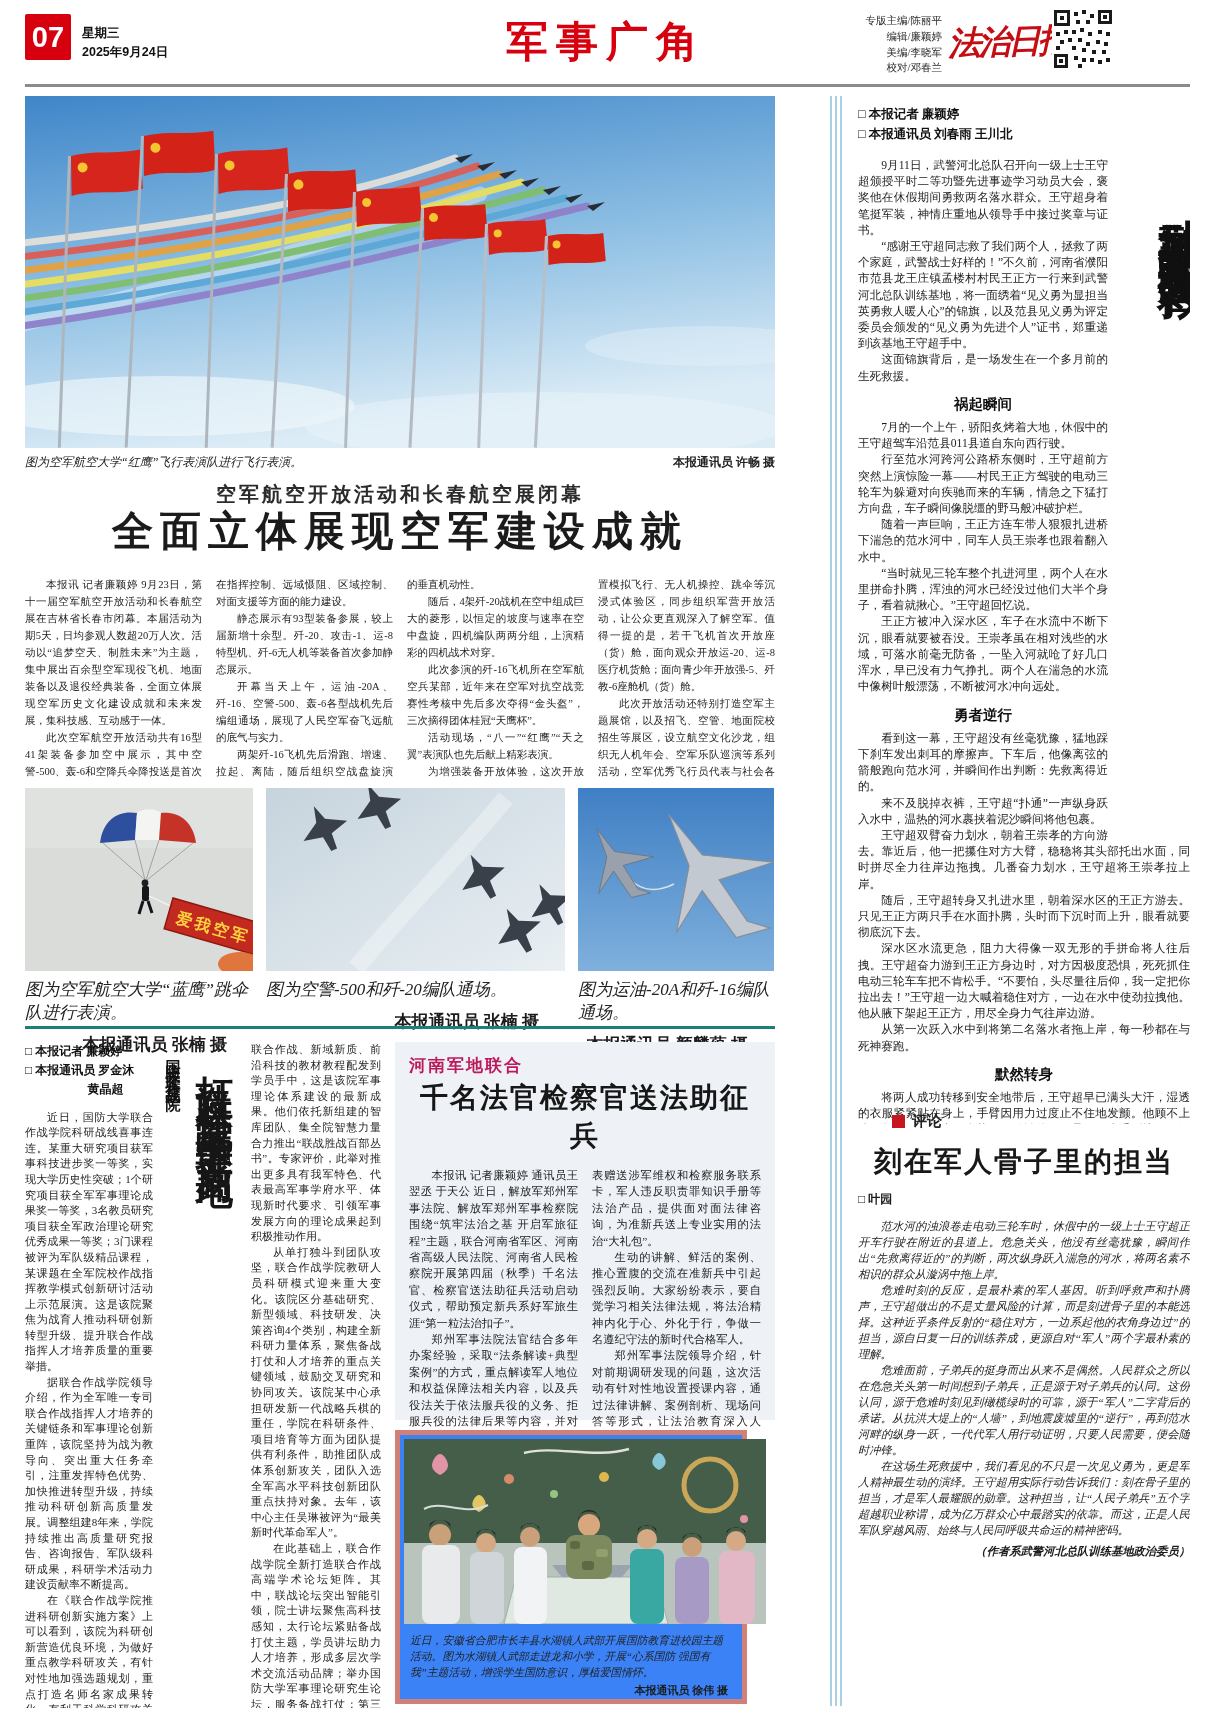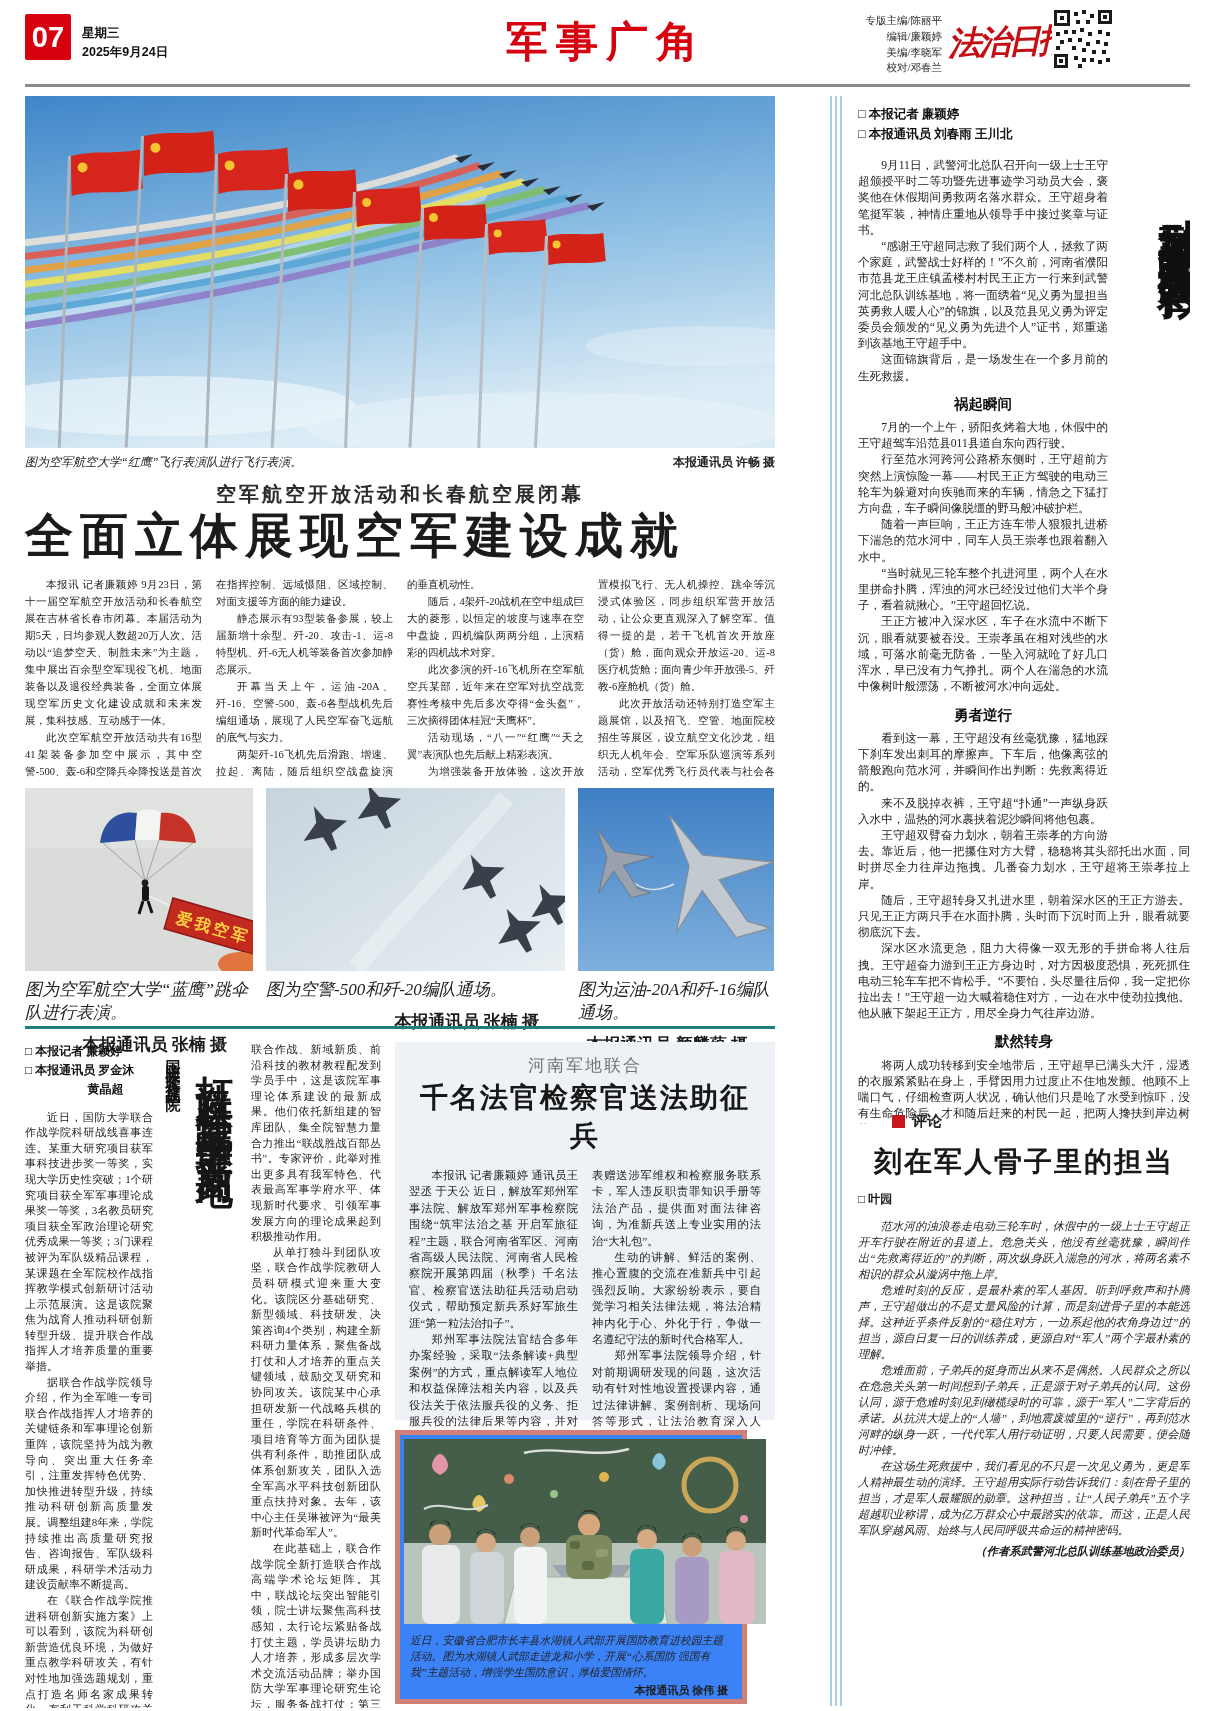--- a/index.html
+++ b/index.html
@@ -16,22 +16,22 @@
   .masthead{position:absolute;left:948px;top:20px;width:102px;color:#c40e14;font-size:33px;font-weight:700;font-style:italic;
            letter-spacing:-3px;white-space:nowrap;transform:rotate(-2deg);}
   .qr{position:absolute;left:1052px;top:8px;}
   .header-rule{position:absolute;left:25px;top:84px;width:1165px;border-top:3px solid #8b8b8b;}
   
   .main-photo{position:absolute;left:25px;top:96px;width:750px;height:352px;overflow:hidden;background:#9cc4e4;}
   .main-cap-row{position:absolute;left:25px;top:454px;width:750px;display:flex;justify-content:space-between;font-size:12px;font-style:italic;color:#222;}
   .main-cap-row .credit{font-style:normal;font-weight:700;}
   .kicker{position:absolute;left:25px;top:481px;width:750px;text-align:center;font-family:"Liberation Sans",sans-serif;
           font-size:20px;font-weight:600;color:#2b2b2b;letter-spacing:3px;}
-  .headline{position:absolute;left:25px;top:504px;width:750px;font-family:"Liberation Sans",sans-serif;
-          font-size:48px;font-weight:900;color:#1b1b1b;letter-spacing:7px;white-space:nowrap;}
+  .headline{position:absolute;left:25px;top:504px;width:750px;text-align:center;font-family:"Liberation Sans",sans-serif;
+          font-size:41px;font-weight:900;color:#1b1b1b;letter-spacing:7px;white-space:nowrap;}
   .cols{position:absolute;left:25px;top:576px;width:750px;height:204px;display:flex;gap:14px;overflow:hidden;}
   .cols .col{width:177px;font-size:10.5px;line-height:17px;text-align:justify;}
   .cols p, .bcol p, .h-col p, .rescue-body p, .comment-body p{margin:0;text-indent:2em;}
   p.cont{text-indent:0;}
   
   .photo-row{position:absolute;left:25px;top:788px;width:750px;height:183px;display:flex;gap:13px;}
   .photo-row .ph{height:183px;overflow:hidden;}
   .cap-row{position:absolute;left:25px;top:978px;width:750px;display:flex;gap:13px;font-size:17px;}
   .cap-row .cap{font-style:italic;color:#222;}
   .cap-row .capcredit{font-style:normal;font-weight:700;text-align:right;padding-right:26px;margin-top:9px;}
@@ -42,21 +42,21 @@
   .byline .indent{padding-left:5.2em;}
   .ndu .bcol{position:absolute;top:0;height:666px;font-size:11px;line-height:15.6px;text-align:justify;overflow:hidden;}
   .ndu .bcol1{left:0;width:128px;}
   .ndu .bcol2{left:226px;width:130px;}
   .ndu .vkicker{position:absolute;left:138px;top:6px;height:250px;writing-mode:vertical-rl;font-family:"Liberation Sans",sans-serif;
         font-size:15px;font-weight:700;letter-spacing:4px;color:#111;}
   .ndu .vhead{position:absolute;left:164px;top:4px;height:658px;writing-mode:vertical-rl;font-family:"Liberation Sans",sans-serif;
         font-size:37px;font-weight:900;letter-spacing:8px;color:#161616;}
   
   .henan{position:absolute;left:395px;top:1042px;width:380px;height:378px;background:#eef2f7;box-sizing:border-box;padding:12px 14px 6px;}
-  .henan .hk{ text-align:center;font-family:"Liberation Sans",sans-serif;font-size:17px;font-weight:400;color:#737373;letter-spacing:2px;}
+  .henan .hk{ font-family:"Liberation Sans",sans-serif;font-size:17px;font-weight:700;color:#be185d;letter-spacing:2px;}
   .henan .hh{ text-align:center;font-family:"Liberation Sans",sans-serif;font-size:28px;font-weight:900;color:#171717;letter-spacing:2px;margin:2px 0 12px;}
   .h-cols{display:flex;gap:14px;height:266px;overflow:hidden;}
   .h-col{width:169px;font-size:11.3px;line-height:16.4px;text-align:justify;}
   
   .photo-frame{position:absolute;left:395px;top:1430px;width:352px;height:274px;box-sizing:border-box;border:5px solid #d08077;background:#3b82f6;padding:4px;}
   .photo-frame .fcap{font-size:10.8px;font-style:italic;line-height:1.5;color:#222;padding:4px 6px 0;}
   .photo-frame .fcredit{font-style:normal;font-weight:700;text-align:right;padding-right:10px;font-size:11px;margin-top:2px;}
   
   .divider{position:absolute;left:830px;top:96px;width:13px;height:1610px;
            background:repeating-linear-gradient(90deg,#a9cfe2 0 1.5px,transparent 1.5px 5px);}
@@ -403,20 +403,21 @@
           <p>行至范水河跨河公路桥东侧时，王守超前方突然上演惊险一幕——村民王正方驾驶的电动三轮车为躲避对向疾驰而来的车辆，情急之下猛打方向盘，车子瞬间像脱缰的野马般冲破护栏。</p>
           <p>随着一声巨响，王正方连车带人狠狠扎进桥下湍急的范水河中，同车人员王崇孝也跟着翻入水中。</p>
           <p>“当时就见三轮车整个扎进河里，两个人在水里拼命扑腾，浑浊的河水已经没过他们大半个身子，看着就揪心。”王守超回忆说。</p>
           <p>王正方被冲入深水区，车子在水流中不断下沉，眼看就要被吞没。王崇孝虽在相对浅些的水域，可落水前毫无防备，一坠入河就呛了好几口浑水，早已没有力气挣扎。两个人在湍急的水流中像树叶般漂荡，不断被河水冲向远处。</p>
           <div class="subhead">勇者逆行</div>
           <p>看到这一幕，王守超没有丝毫犹豫，猛地踩下刹车发出刺耳的摩擦声。下车后，他像离弦的箭般跑向范水河，并瞬间作出判断：先救离得近的。</p>
           <p>来不及脱掉衣裤，王守超“扑通”一声纵身跃入水中，温热的河水裹挟着泥沙瞬间将他包裹。</p>
           <p>王守超双臂奋力划水，朝着王崇孝的方向游去。靠近后，他一把攥住对方大臂，稳稳将其头部托出水面，同时拼尽全力往岸边拖拽。几番奋力划水，王守超将王崇孝拉上岸。</p>
           <p>随后，王守超转身又扎进水里，朝着深水区的王正方游去。只见王正方两只手在水面扑腾，头时而下沉时而上升，眼看就要彻底沉下去。</p>
           <p>深水区水流更急，阻力大得像一双无形的手拼命将人往后拽。王守超奋力游到王正方身边时，对方因极度恐惧，死死抓住电动三轮车车把不肯松手。“不要怕，头尽量往后仰，我一定把你拉出去！”王守超一边大喊着稳住对方，一边在水中使劲拉拽他。他从腋下架起王正方，用尽全身力气往岸边游。</p>
+          <p>从第一次跃入水中到将第二名落水者拖上岸，每一秒都在与死神赛跑。</p>
           <div class="subhead">默然转身</div>
           <p>将两人成功转移到安全地带后，王守超早已满头大汗，湿透的衣服紧紧贴在身上，手臂因用力过度止不住地发颤。他顾不上喘口气，仔细检查两人状况，确认他们只是呛了水受到惊吓，没有生命危险后，才和随后赶来的村民一起，把两人搀扶到岸边树荫下。</p>
         </div>
     </div>
   </div>
 
   <div class="comment">
     <div class="label-row">
       <span class="sq"></span>
       <span>评论</span>

